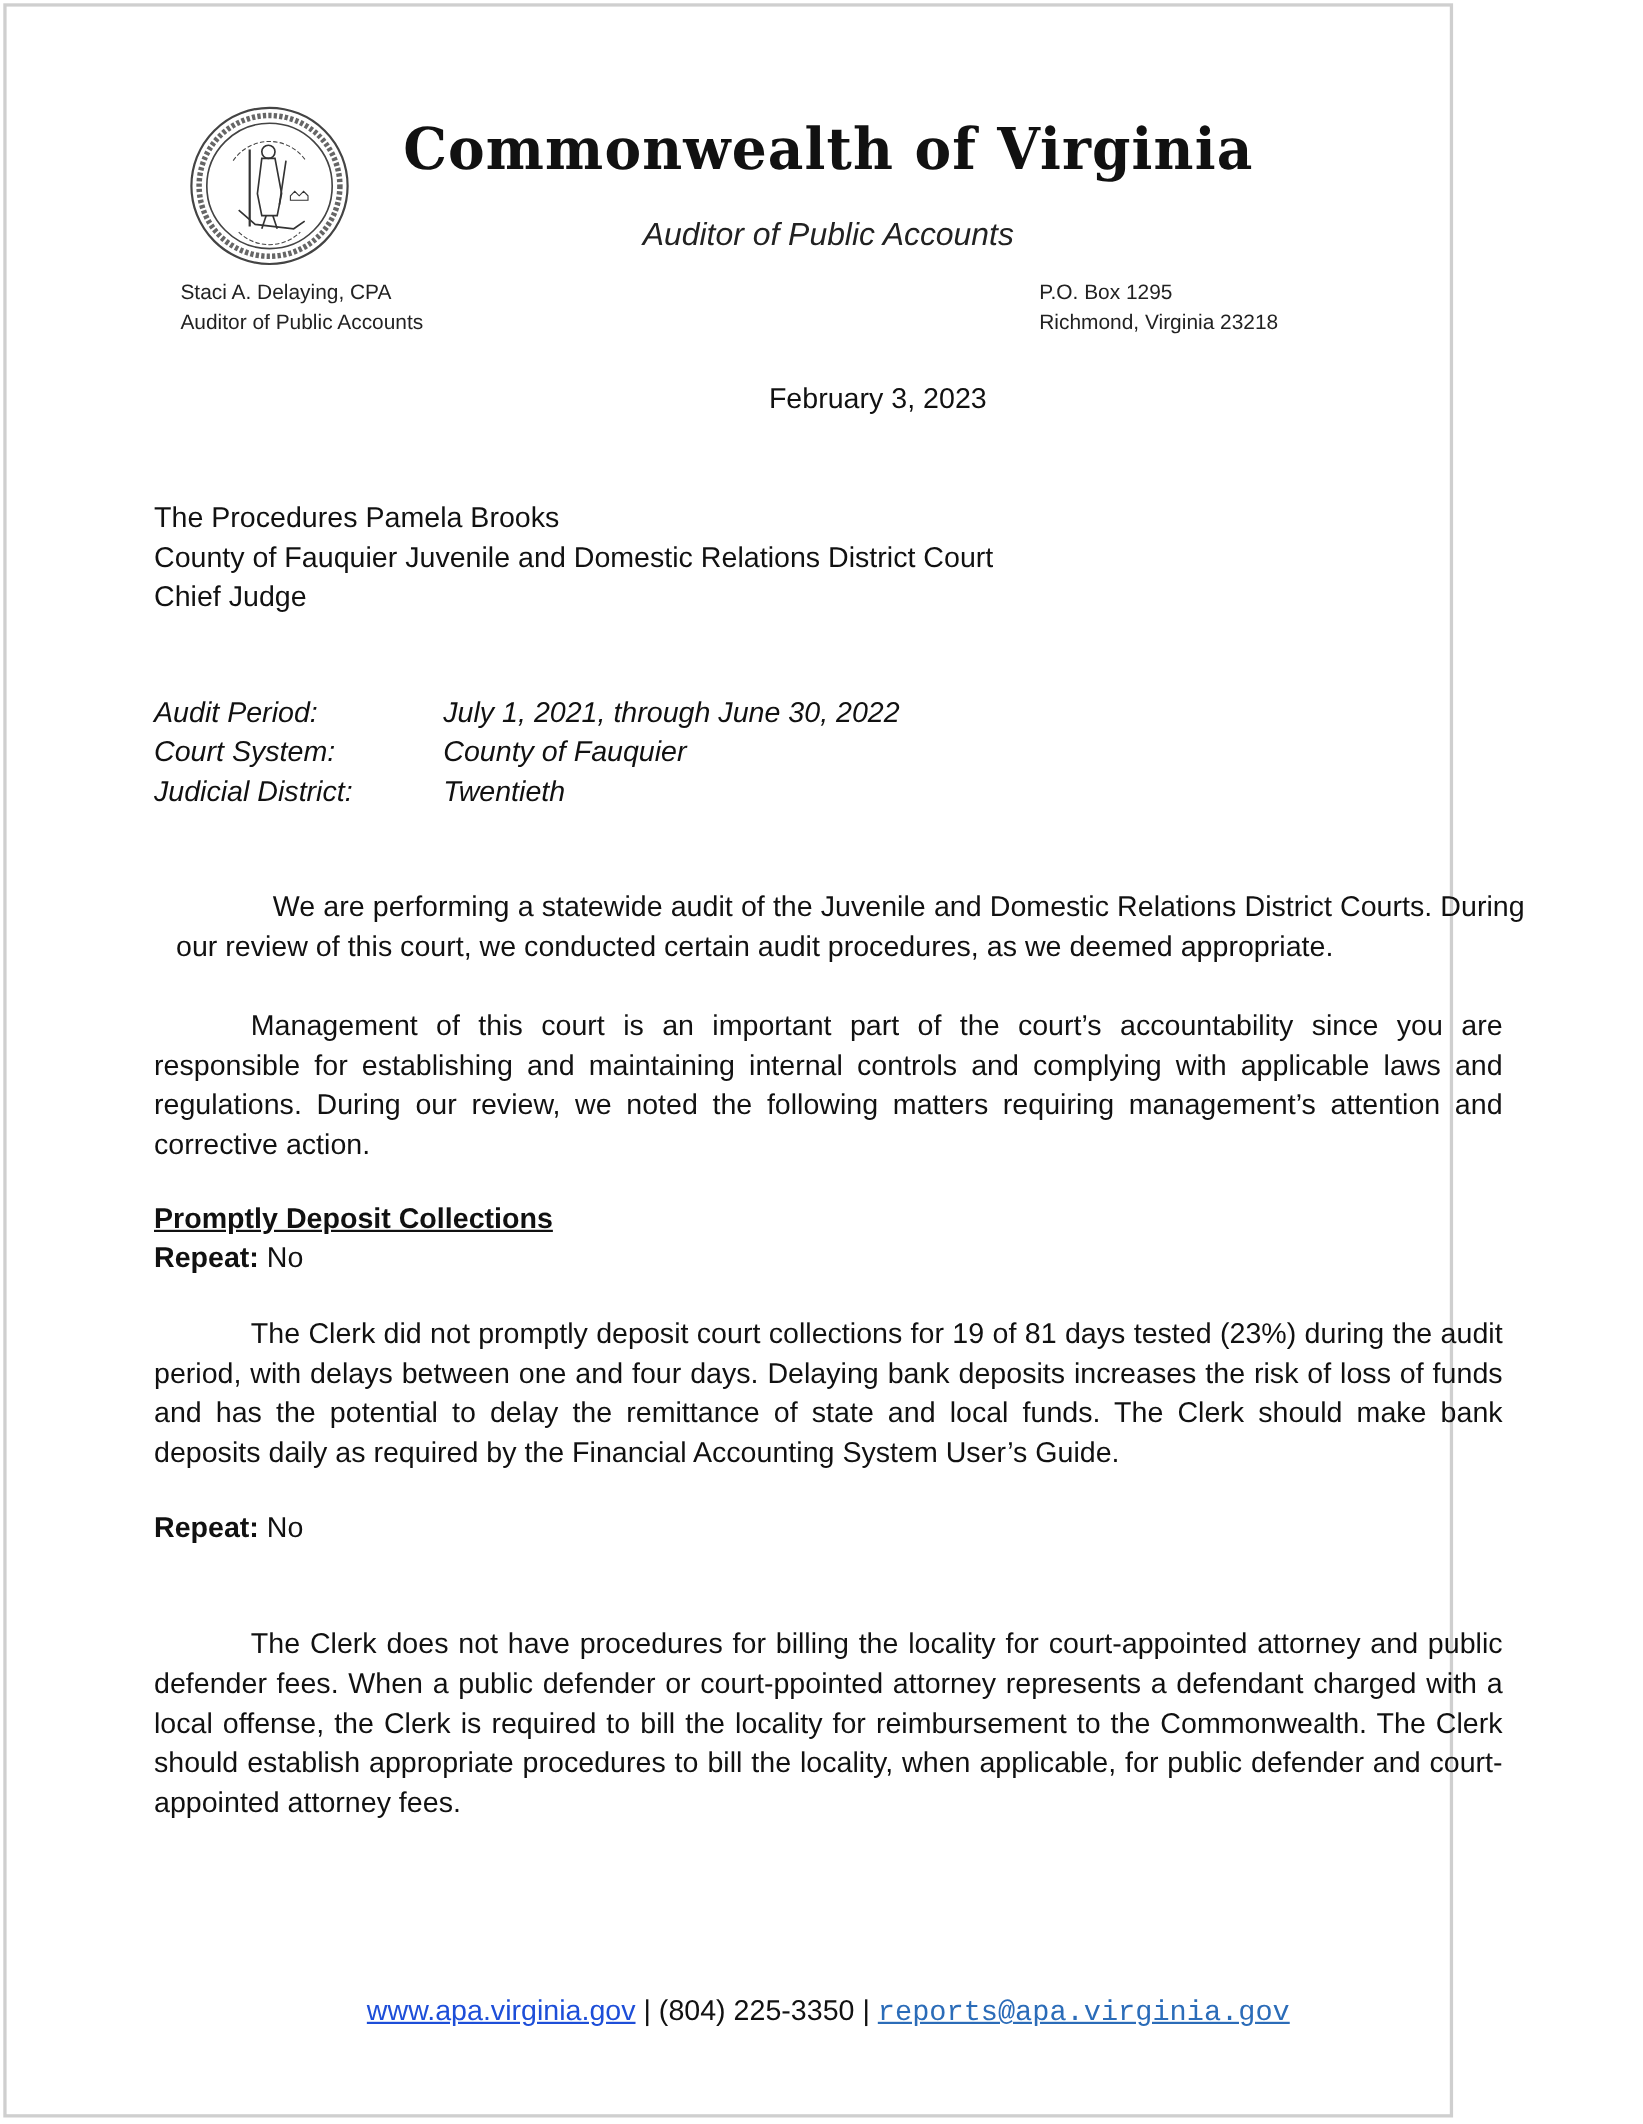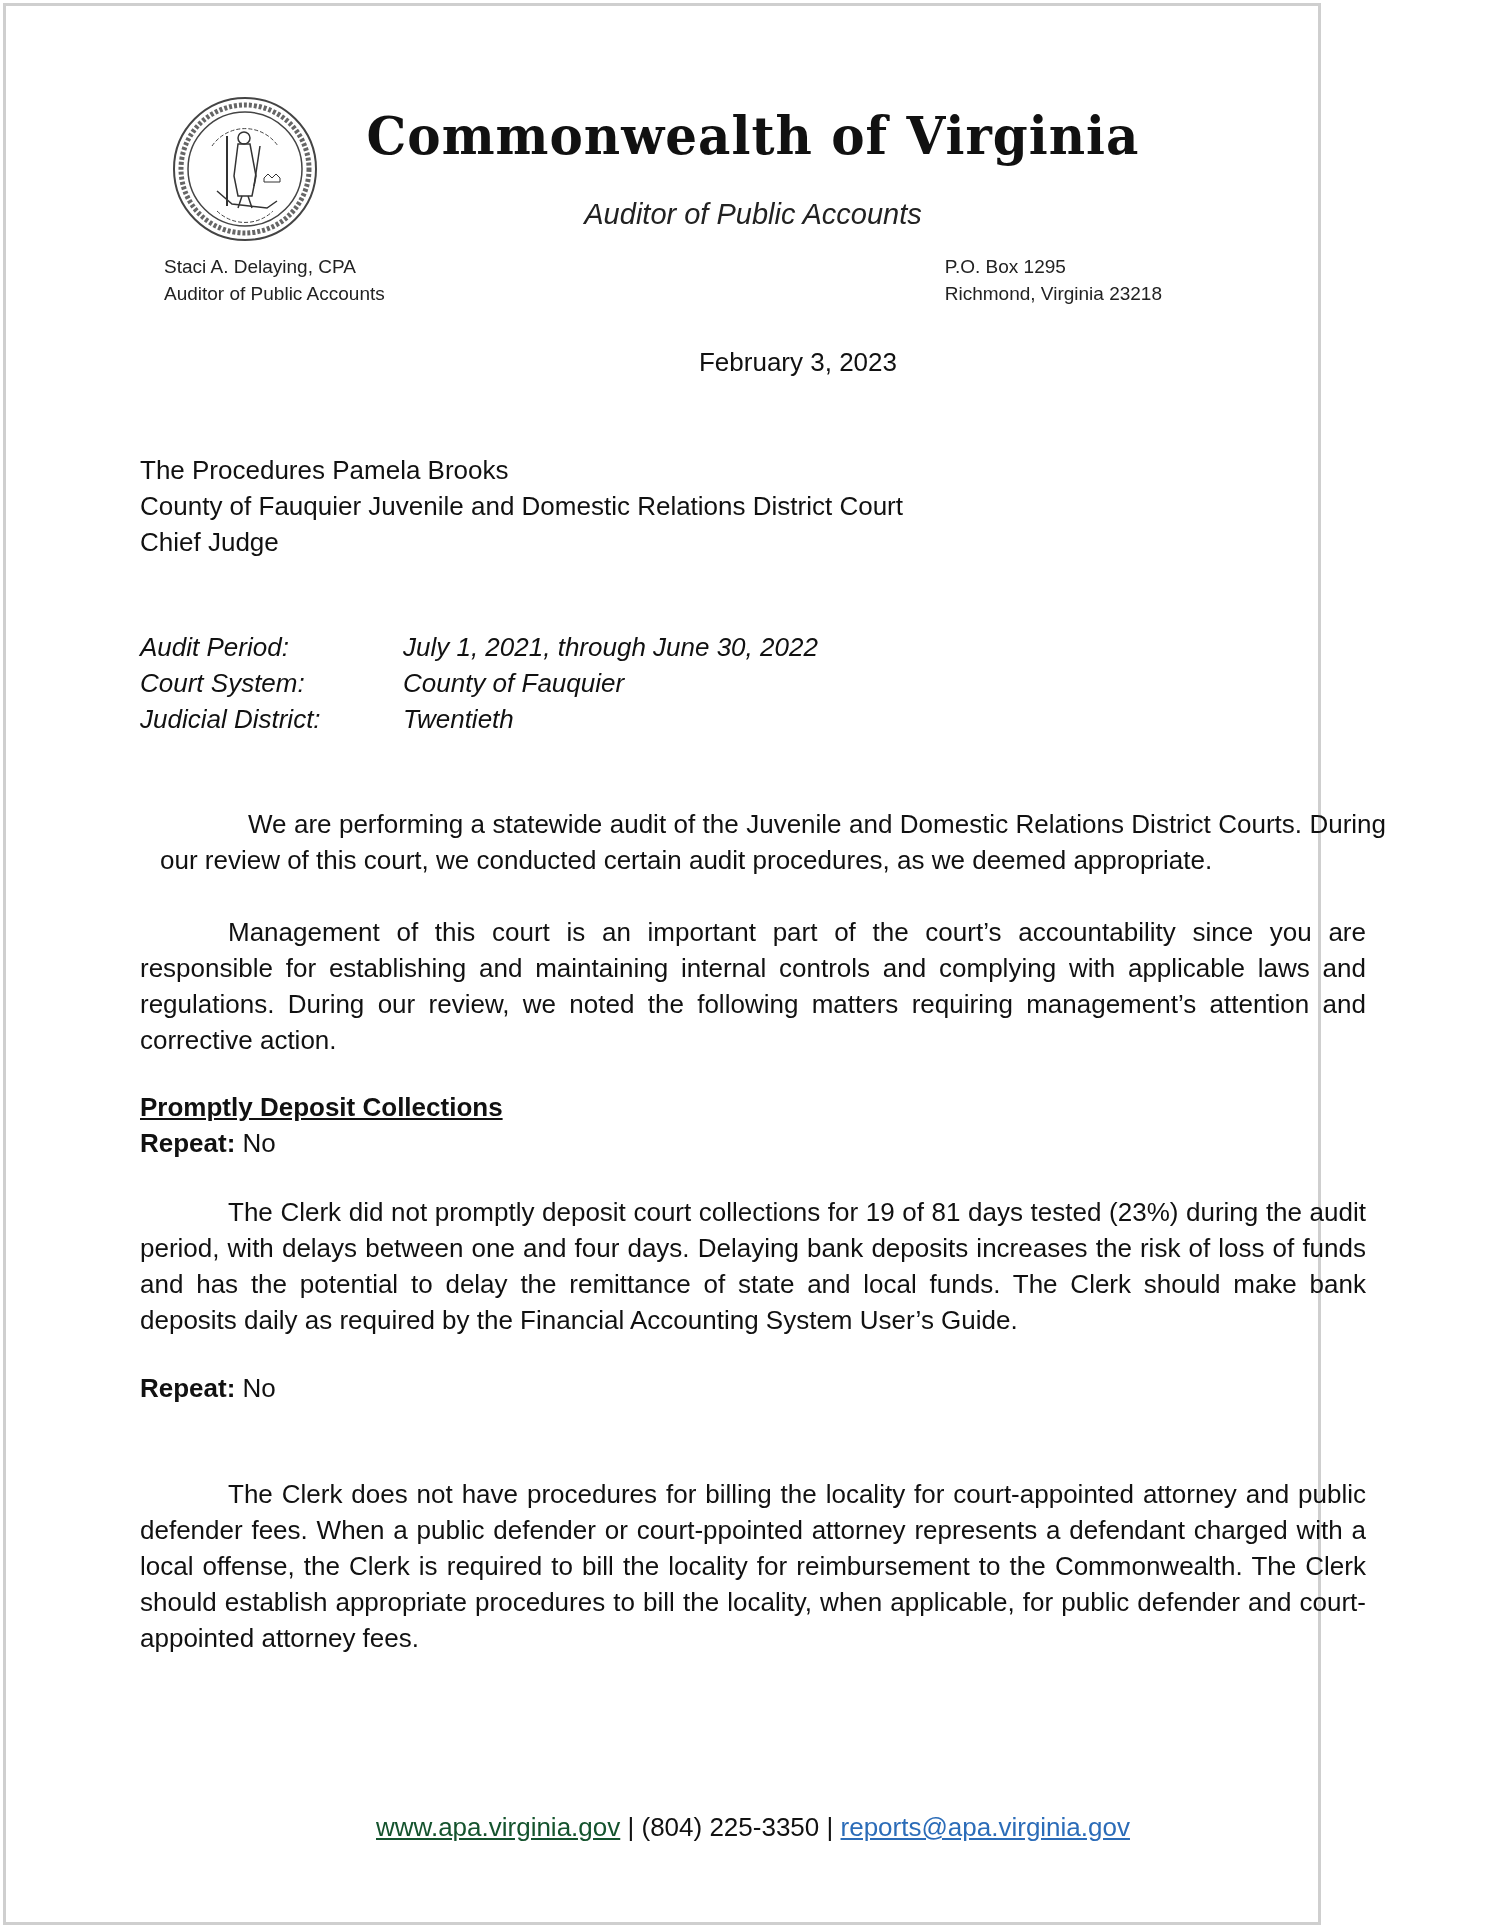--- a/index.html
+++ b/index.html
@@ -213,20 +213,20 @@
     <p class="repeat-line">
       <span class="repeat-label">Repeat:</span>
       <span>No</span>
     </p>
   </div>
   <div class="body-block text" style="top:1470px;">
     <p class="para">The Clerk does not have procedures for billing the locality for court-appointed attorney and public defender fees.  When a public defender or court-ppointed attorney represents a defendant charged with a local offense, the Clerk is required to bill the locality for reimbursement to the Commonwealth.  The Clerk should establish appropriate procedures to bill the locality, when applicable, for public defender and court-appointed attorney fees.</p>
   </div>
 
   <div class="footer">
-    <a style="color: #14532d;">www.apa.virginia.gov</a>
+    <a style="color: #1d4ed8;">www.apa.virginia.gov</a>
     <span class="sep">|</span>
     <span>(804) 225-3350</span>
     <span class="sep">|</span>
-    <a style="color: rgb(43, 108, 184);">reports@apa.virginia.gov</a>
+    <a style="color: rgb(43, 108, 184); font-family: Liberation Mono, monospace;">reports@apa.virginia.gov</a>
   </div>
 
 </div>
 
 </body></html>

